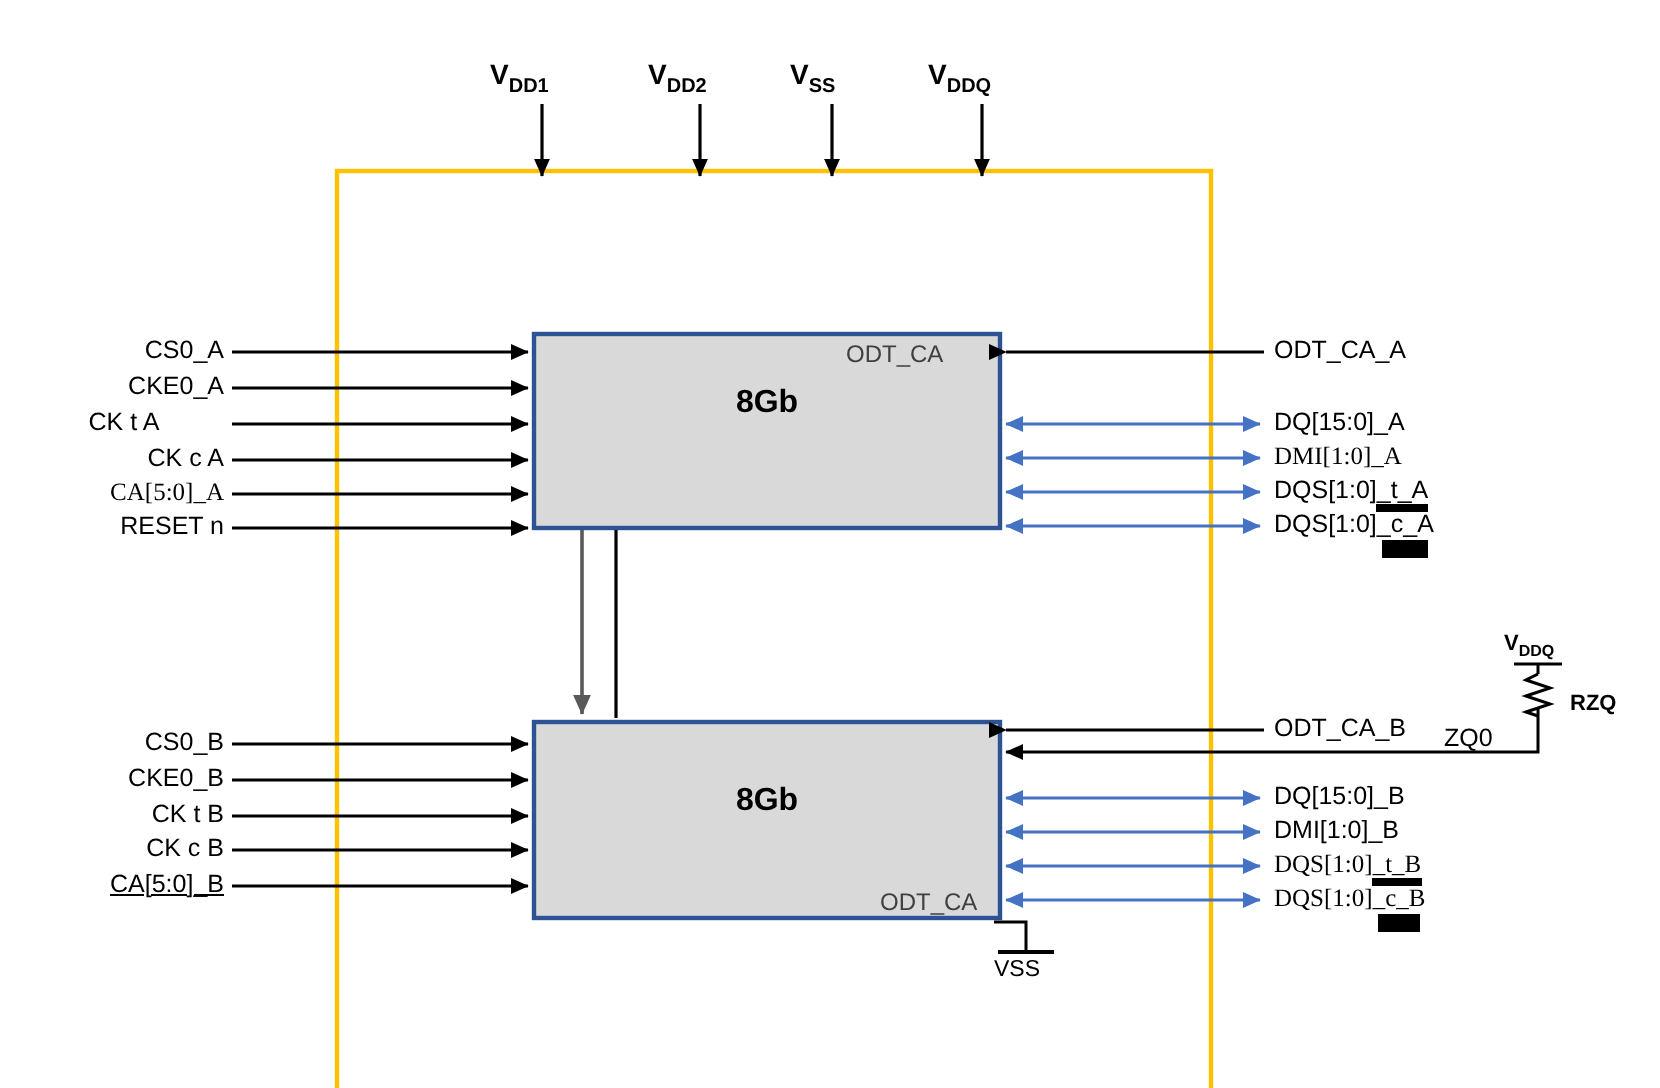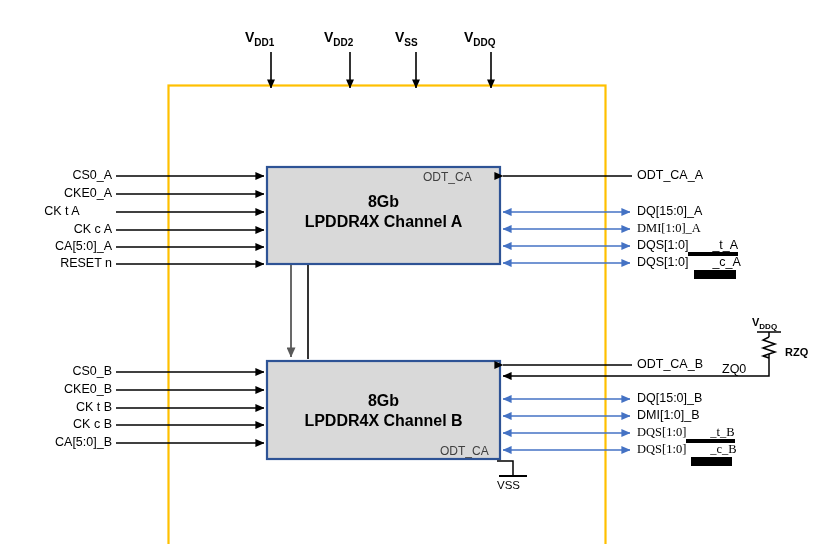--- a/index.html
+++ b/index.html
@@ -11,21 +11,21 @@
   .lbl{position:absolute;white-space:nowrap;font-size:12.5px;line-height:1;color:#000;}
   .lbl.r{text-align:right;}
   .rail{font-weight:bold;font-size:14px;}
   .rail sub{font-size:10px;font-weight:bold;}
   .blkname{position:absolute;text-align:center;font-size:16px;line-height:20px;color:#000;font-weight:bold;}
   .odt{position:absolute;font-size:12px;color:#404040;}
   .small{font-size:11.5px;}
   .rzq{position:absolute;font-size:11px;font-weight:bold;}
   .vddq{position:absolute;font-size:11px;font-weight:bold;}
   .vddq sub{font-size:8px;}
-  .ovl{position:relative;display:inline-block;padding-left:24px;}
+  .ovl{position:relative;display:inline-block;}
   .ovl .ob{position:absolute;left:0;right:0;bottom:-4px;height:4px;background:#000;}
   .ovl2 .ob{position:absolute;left:10%;right:10%;bottom:-10px;height:9px;background:#000;}
 </style>
 </head>
 <body>
 
 <div id="stage">
 
   <svg class="layer" viewBox="0 0 830 544">
     <defs>
@@ -109,52 +109,50 @@
     </g>
   </svg>
 
   <div class="lbl rail" style="left:245px;top:6px;">V<sub>DD1</sub></div>
   <div class="lbl rail" style="left:324px;top:6px;">V<sub>DD2</sub></div>
   <div class="lbl rail" style="left:395px;top:6px;">V<sub>SS</sub></div>
   <div class="lbl rail" style="left:464px;top:6px;">V<sub>DDQ</sub></div>
 
   <div class="blkname" style="left:267px;top:168px;width:233px;">
     <div>8Gb</div>
-    <div>LPDDR4X Channel A</div>
   </div>
   <div class="odt" style="left:423px;top:146px;">ODT_CA</div>
 
   <div class="lbl r" style="left:12px;top:145px;width:100px;">CS0_A</div>
   <div class="lbl r" style="left:12px;top:163px;width:100px;">CKE0_A</div>
   <div class="lbl r" style="left:12px;top:181px;width:100px;text-align:center;"><span>CK t A</span></div>
   <div class="lbl r" style="left:12px;top:199px;width:100px;">CK c A</div>
-  <div class="lbl r" style="left:12px;top:216px;width:100px;">CA[5:0]_A</div>
+  <div class="lbl r" style="left:12px;top:216px;width:100px;font-family:Liberation Serif, serif;">CA[5:0]_A</div>
   <div class="lbl r" style="left:12px;top:233px;width:100px;">RESET n</div>
 
   <div class="lbl" style="left:637px;top:145px;">ODT_CA_A</div>
   <div class="lbl" style="left:637px;top:181px;">DQ[15:0]_A</div>
   <div class="lbl" style="left:637px;top:198px;font-family:Liberation Serif, serif;">DMI[1:0]_A</div>
   <div class="lbl" style="left:637px;top:215px;">
     <span>DQS[1:0]</span><span class="ovl"><span>_t_A</span><span class="ob"></span></span>
   </div>
   <div class="lbl" style="left:637px;top:232px;">
     <span>DQS[1:0]</span><span class="ovl ovl2"><span>_c_A</span><span class="ob"></span></span>
   </div>
 
   <div class="blkname" style="left:267px;top:367px;width:233px;">
     <div>8Gb</div>
-    <div>LPDDR4X Channel B</div>
   </div>
   <div class="odt" style="left:440px;top:420px;">ODT_CA</div>
 
   <div class="lbl r" style="left:12px;top:341px;width:100px;">CS0_B</div>
   <div class="lbl r" style="left:12px;top:359px;width:100px;">CKE0_B</div>
   <div class="lbl r" style="left:12px;top:377px;width:100px;">CK t B</div>
   <div class="lbl r" style="left:12px;top:394px;width:100px;">CK c B</div>
-  <div class="lbl r" style="left:12px;top:412px;width:100px;">CA[5:0]_B</div>
+  <div class="lbl r" style="left:12px;top:412px;width:100px;text-decoration:underline;">CA[5:0]_B</div>
 
   <div class="lbl" style="left:637px;top:334px;">ODT_CA_B</div>
   <div class="lbl" style="left:722px;top:339px;">ZQ0</div>
   <div class="lbl" style="left:637px;top:368px;">DQ[15:0]_B</div>
   <div class="lbl" style="left:637px;top:385px;">DMI[1:0]_B</div>
   <div class="lbl" style="left:637px;top:402px;font-family:Liberation Serif, serif;">
     <span>DQS[1:0]</span><span class="ovl"><span>_t_B</span><span class="ob"></span></span>
   </div>
   <div class="lbl" style="left:637px;top:419px;font-family:Liberation Serif, serif;">
     <span>DQS[1:0]</span><span class="ovl ovl2"><span>_c_B</span><span class="ob"></span></span>

